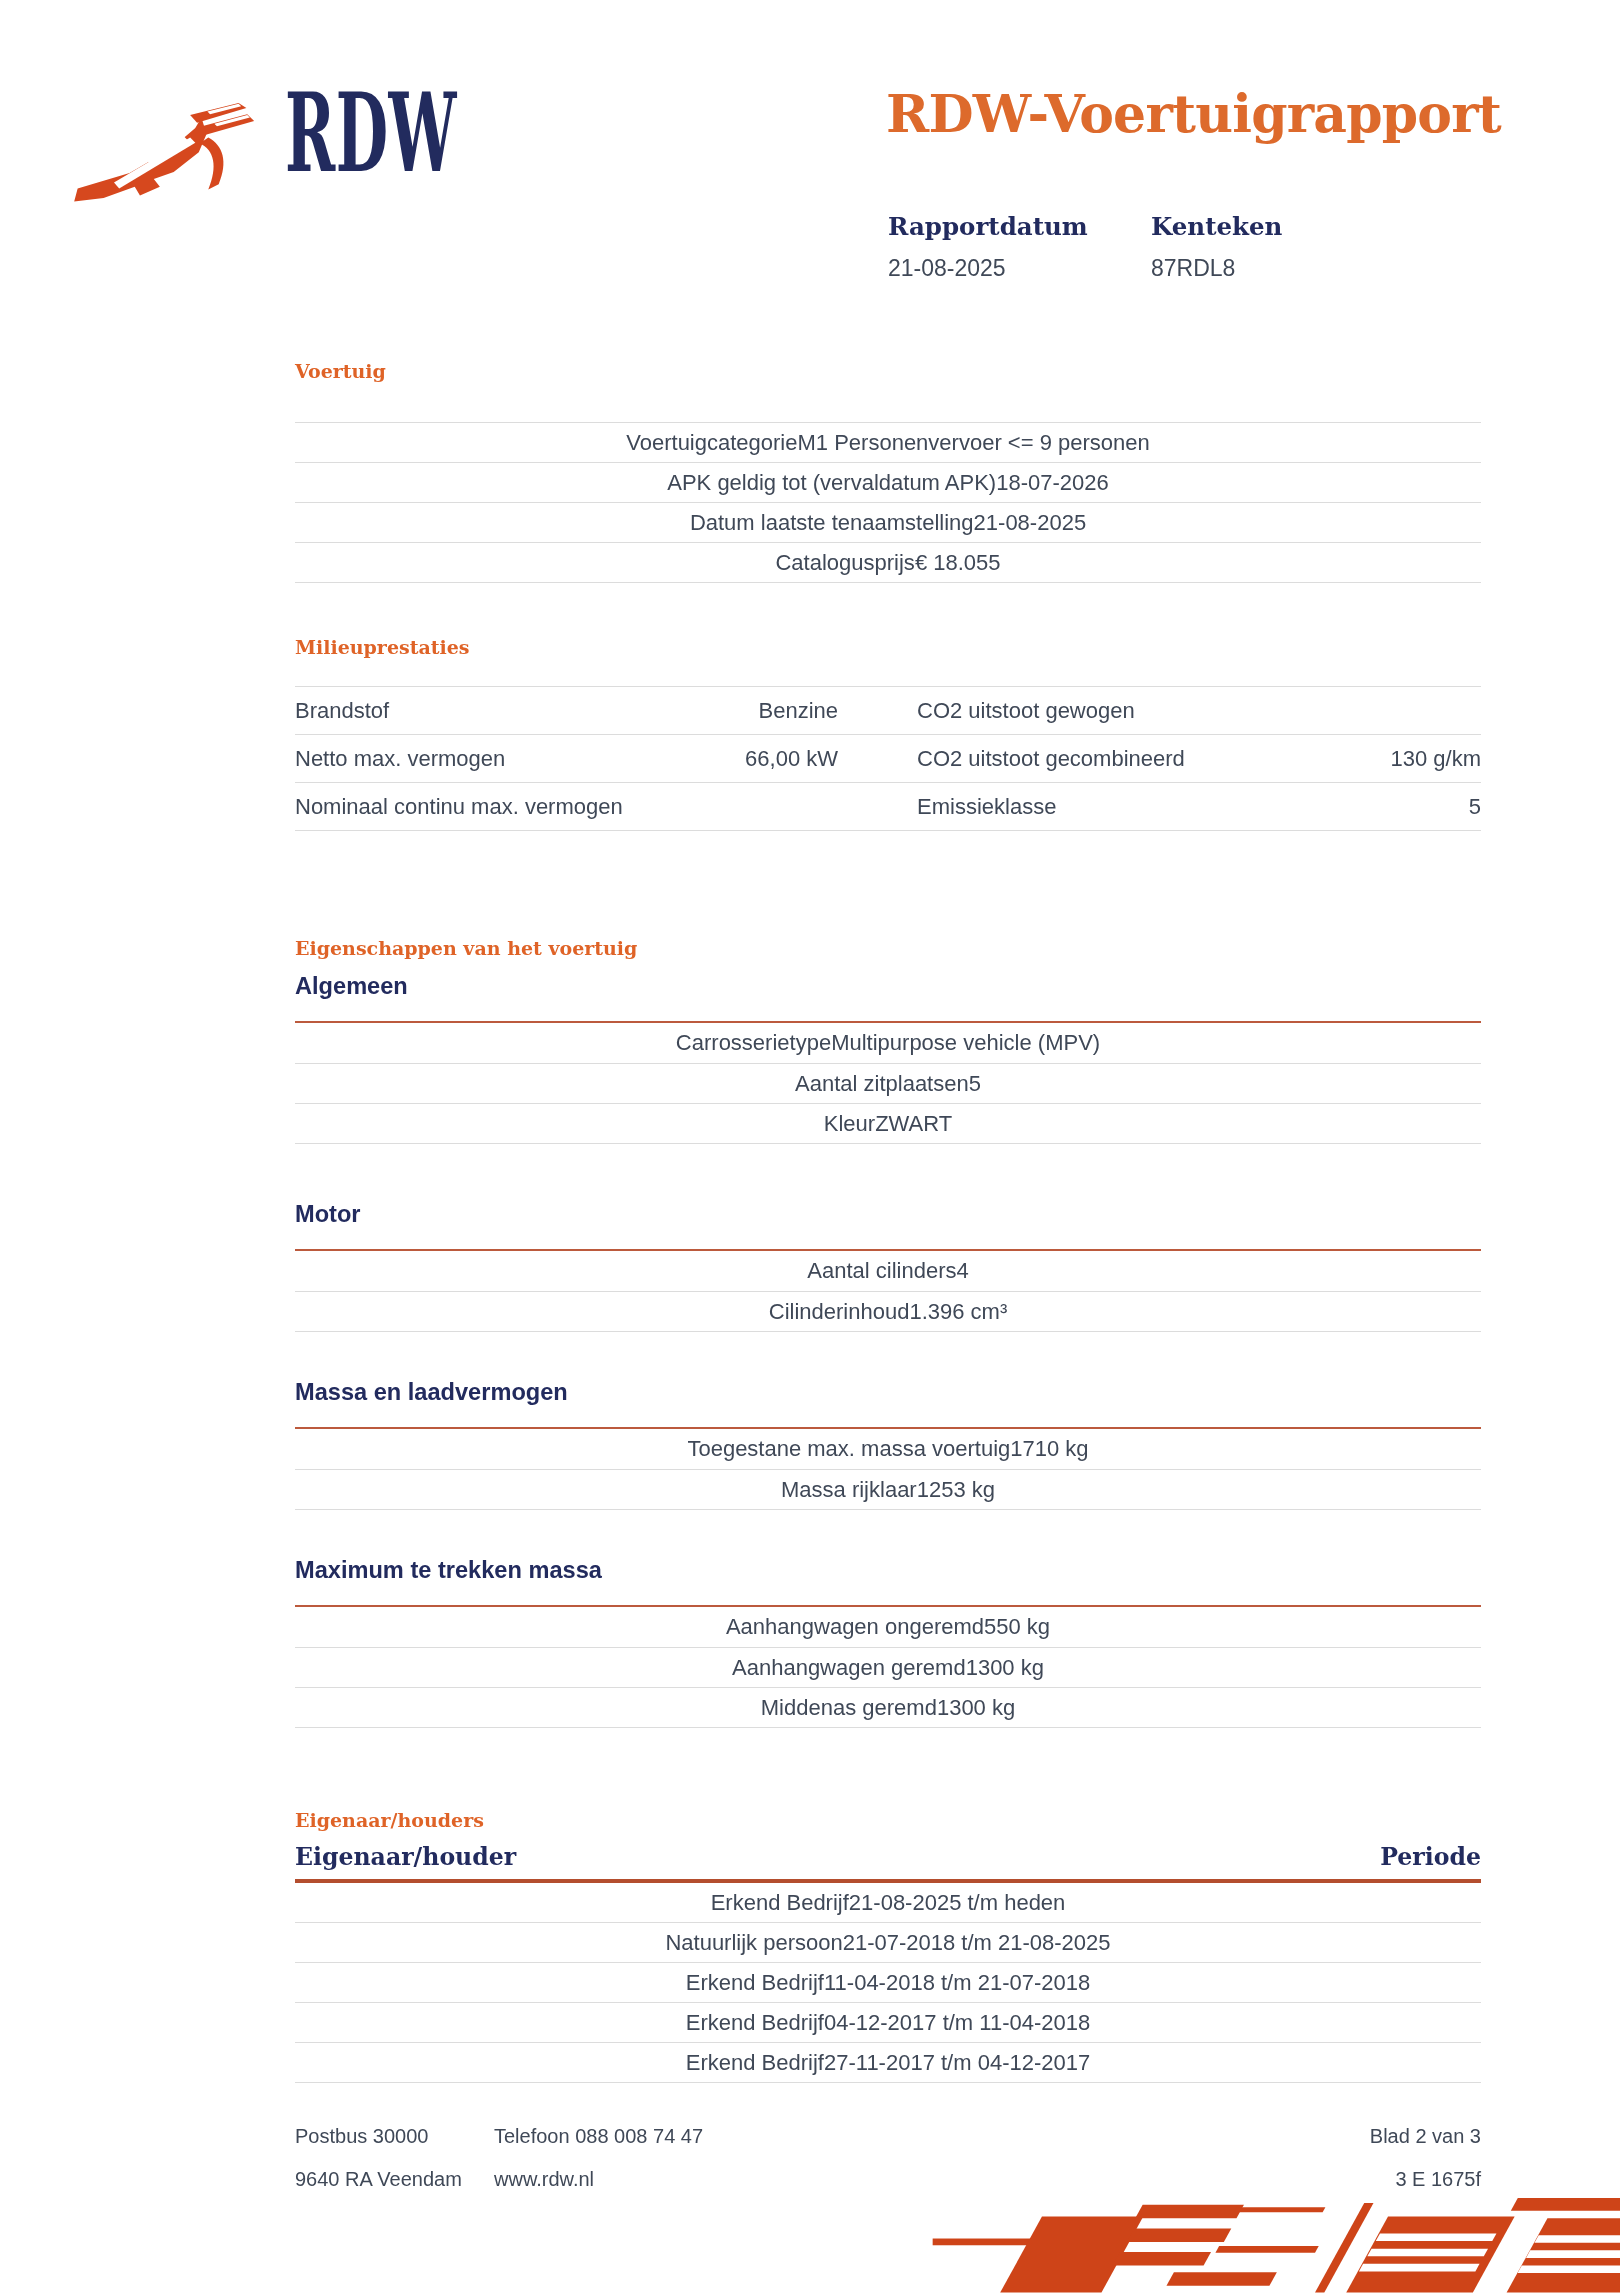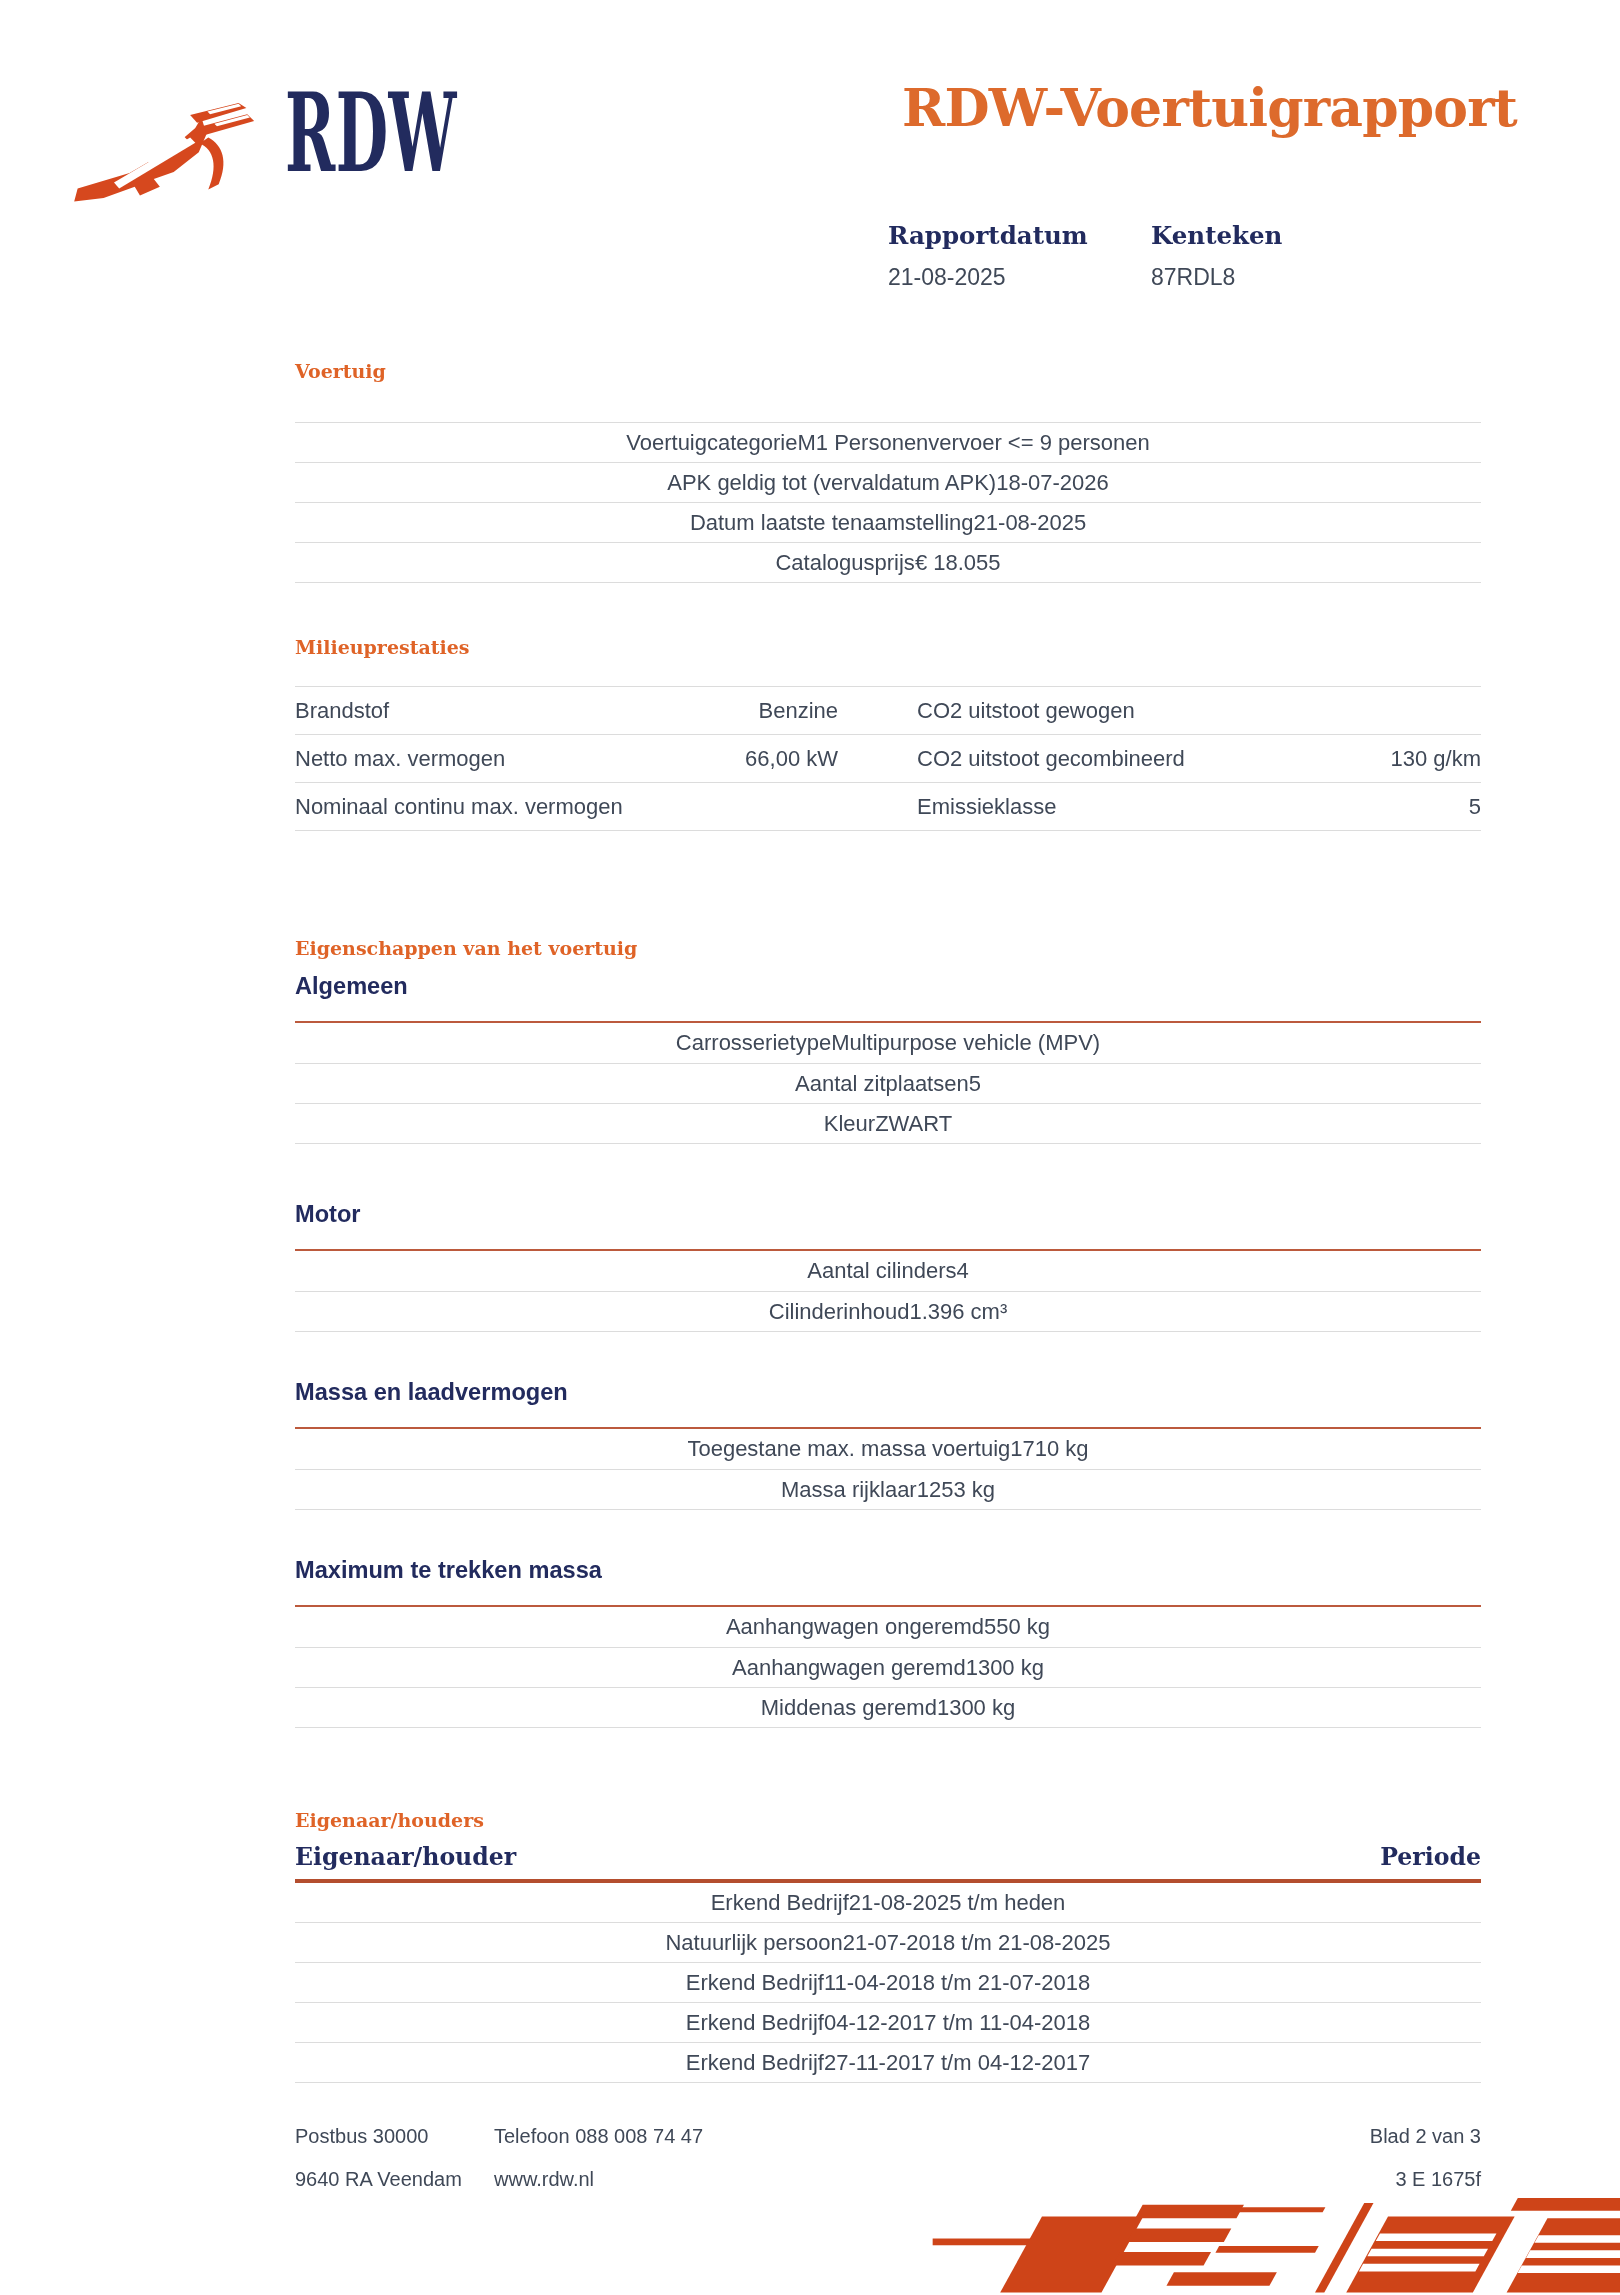--- a/index.html
+++ b/index.html
@@ -4,23 +4,23 @@
 <style>
   * { margin:0; padding:0; box-sizing:border-box; }
   html,body { width:1621px; height:2295px; background:#ffffff; overflow:hidden; position:relative;
               font-family:"Liberation Sans", sans-serif; color:#3f4857; }
 
   
   .logo-feather { position:absolute; left:69px; top:98px; width:199px; height:111px; }
   .logo-text { position:absolute; left:285px; top:74px; font-family:"DejaVu Serif", serif;
                font-weight:bold; font-size:108px; line-height:1.1; color:#222b5e;
                transform:scaleX(0.56); transform-origin:left top; letter-spacing:0.8px; }
-  .doc-title { position:absolute; left:886px; top:77px; font-family:"DejaVu Serif", serif;
-               font-weight:bold; font-size:52px; color:#dd6a2c; letter-spacing:-0.8px; white-space:nowrap;margin-left:16px; }
-  .header-meta { position:absolute; left:888px; top:221px; display:grid;
+  .doc-title { position:absolute; left:886px; top:83px; font-family:"DejaVu Serif", serif;
+               font-weight:bold; font-size:52px; color:#dd6a2c; letter-spacing:-0.8px; white-space:nowrap; }
+  .header-meta { position:absolute; left:888px; top:212px; display:grid;
                  grid-template-columns:263px auto; }
   .meta-label { font-family:"DejaVu Serif", serif; font-weight:bold; font-size:24.5px; color:#222b5e; }
   .meta-value { margin-top:13.5px; font-size:23px; color:#3f4857; }
 
   
   .content { position:absolute; left:295px; top:0; width:1186px; }
 
   .section-heading { font-family:"DejaVu Serif", serif; font-weight:bold; font-size:19px;
                      color:#df6327; line-height:37px; }
   .sub-heading { font-size:23.6px; font-weight:bold; color:#222b5e; line-height:32px;

